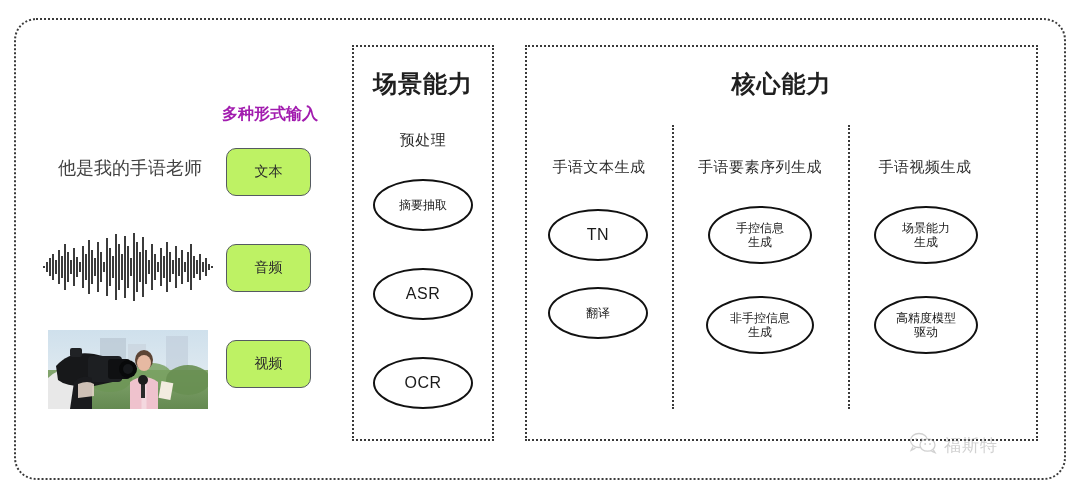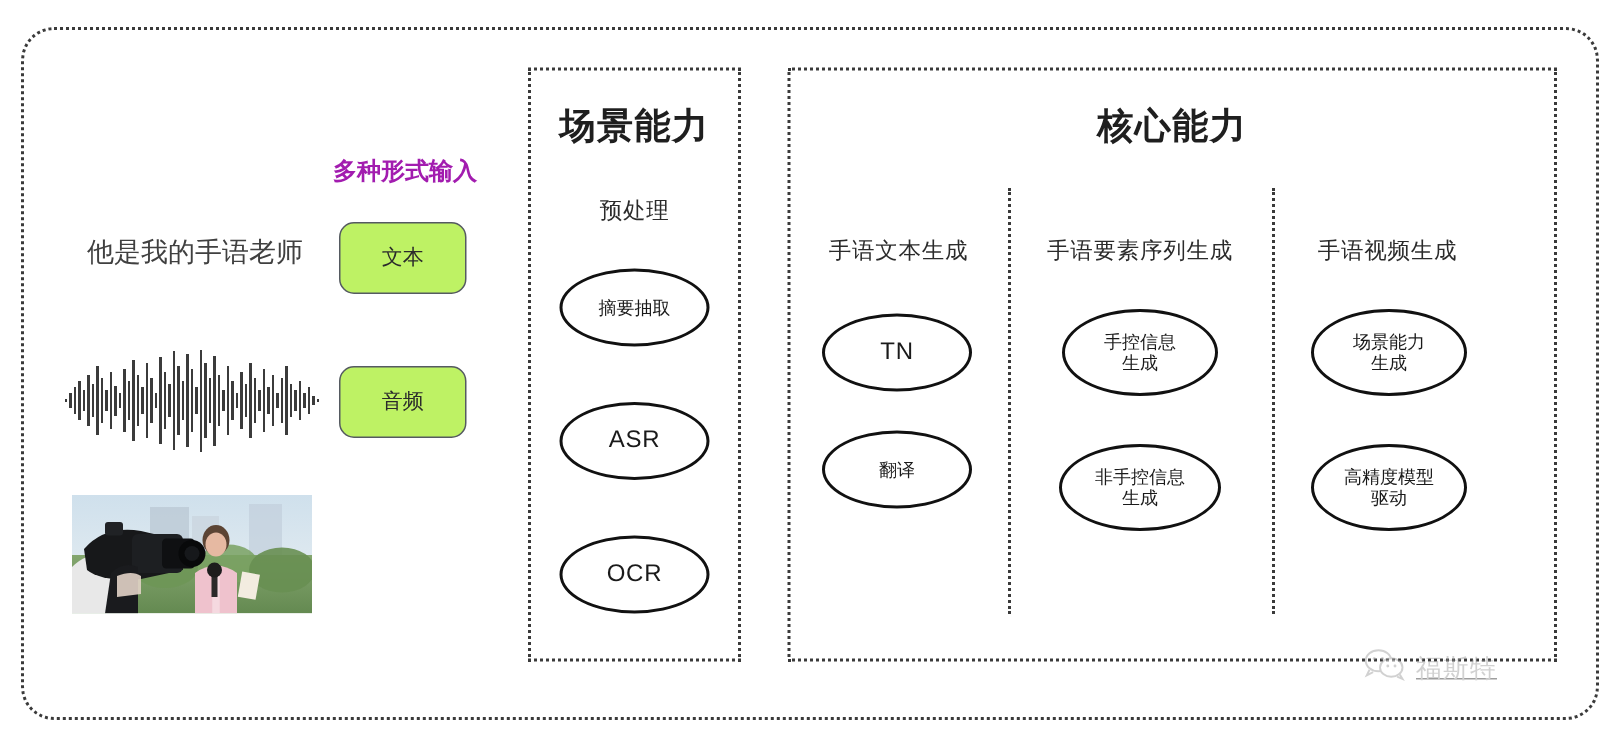--- a/index.html
+++ b/index.html
@@ -197,21 +197,20 @@
 
   
   .watermark {
     position: absolute;
     left: 908px;
     top: 432px;
     display: flex;
     align-items: center;
     gap: 6px;
     opacity: 0.45;
-    text-decoration: underline;
   }
   .watermark .wm-text {
     font-size: 17px;
     color: #9a9a9a;
     letter-spacing: 1px;
     white-space: nowrap;
   }
 </style>
 </head>
 <body>
@@ -329,20 +328,21 @@
       <circle cx="80" cy="39" r="9" fill="#08090a"></circle>
       <circle cx="80" cy="39" r="5" fill="#16181b"></circle>
       <rect x="22" y="18" width="12" height="9" rx="2" fill="#202225"></rect>
       <path d="M26 52 Q34 44 44 48 L44 79 L22 79 Z" fill="#1a1b1e"></path>
       <path d="M30 54 Q40 50 46 54 L46 66 L30 68 Z" fill="#e2d3c6" opacity="0.9"></path>
     </svg>
   </div>
 
   <div class="modality-box mb-0">文本</div>
   <div class="modality-box mb-1">音频</div>
+  <div class="modality-box mb-2">视频</div>
 
   <div class="panel panel-scene"></div>
   <div class="panel-title title-scene">场景能力</div>
   <div class="col-head head-pre">预处理</div>
 
   <div class="node n-sc-0">摘要抽取</div>
   <div class="node latin n-sc-1">ASR</div>
   <div class="node latin n-sc-2">OCR</div>
 
   <div class="panel panel-core"></div>

